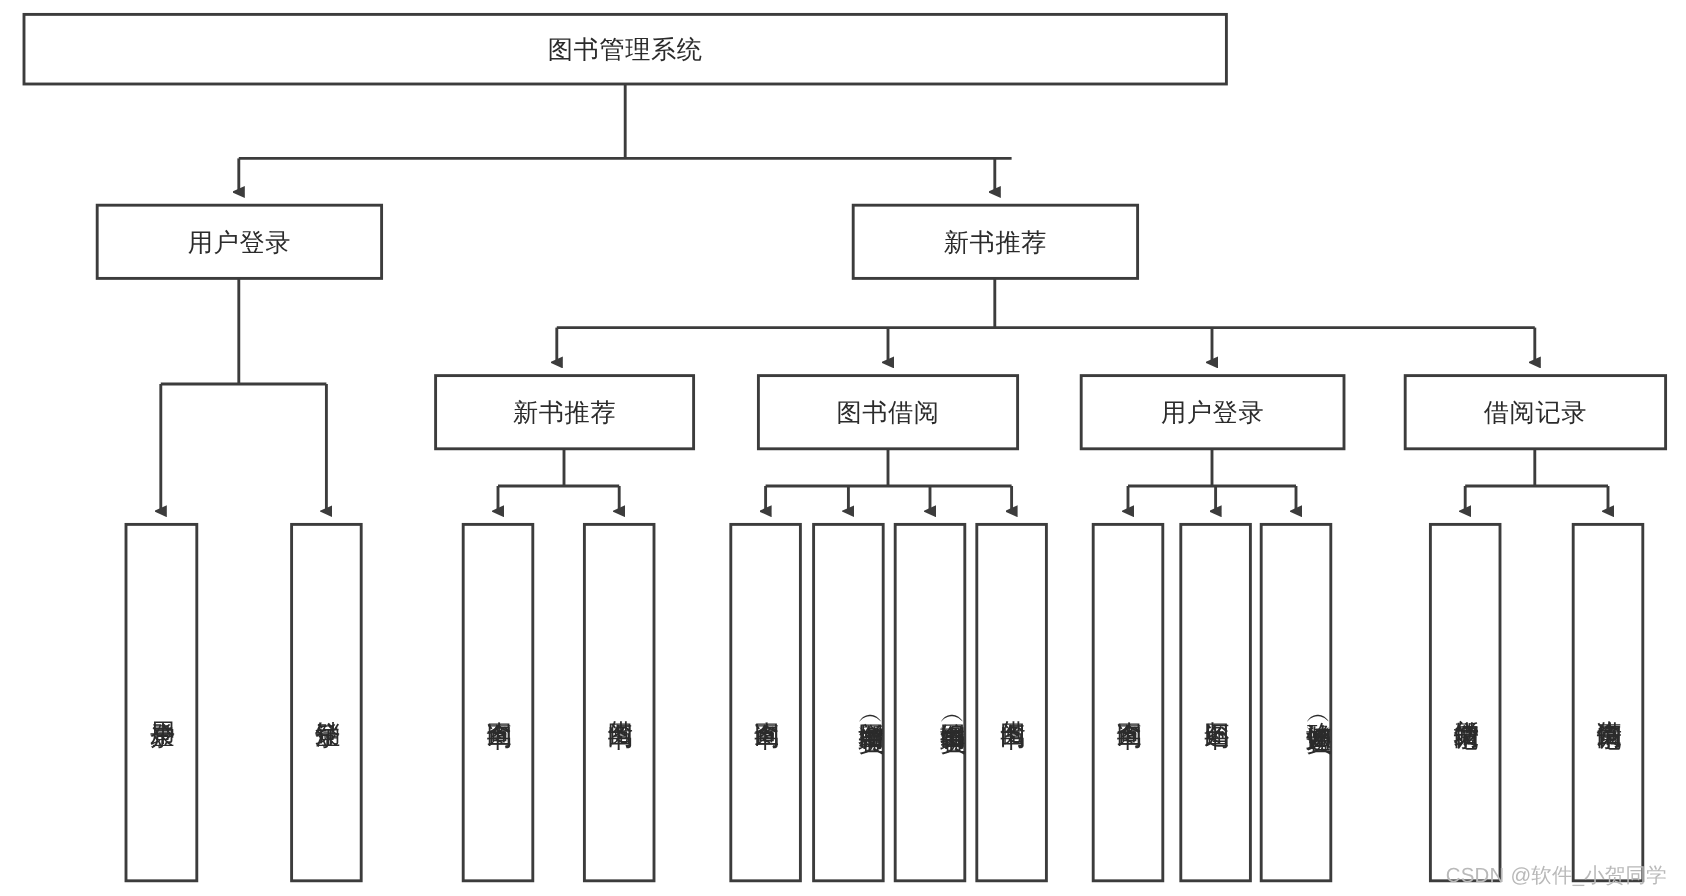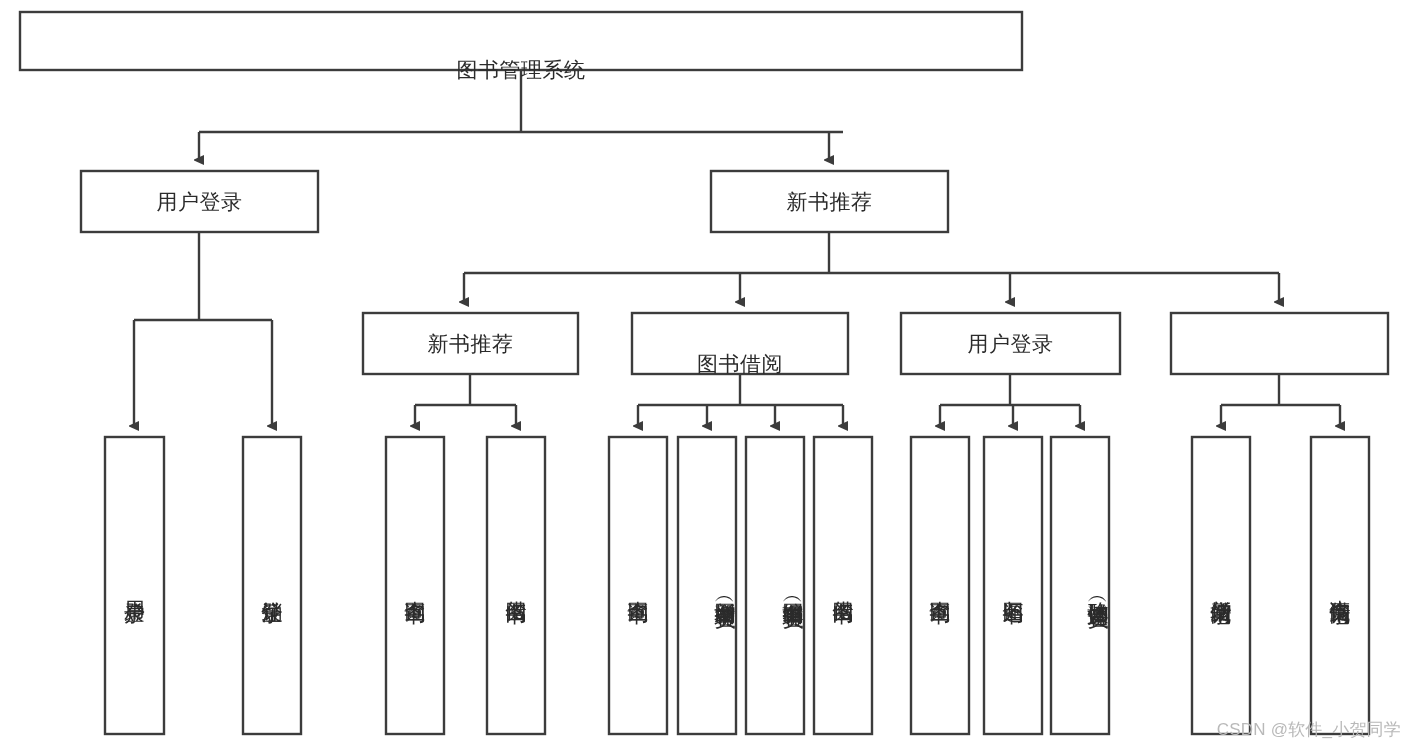--- a/index.html
+++ b/index.html
@@ -35,21 +35,21 @@
     stroke: #3c3c3c;
     stroke-width: 2.4;
     fill: none;
   }
   .arrow-head {
     fill: #3c3c3c;
     stroke: none;
   }
   .watermark {
     position: absolute;
-    right: 4px;
+    right: 16px;
     bottom: 6px;
     color: #b9b9b9;
     font-size: 17px;
     font-family: "Liberation Sans", "DejaVu Sans", sans-serif;
     white-space: nowrap;
     letter-spacing: 0.2px;
     user-select: none;
   }
   .vlabel-div {
     position: absolute;
@@ -163,28 +163,29 @@
     <rect class="node-box" x="678" y="437" width="58" height="297"></rect>
     <rect class="node-box" x="746" y="437" width="58" height="297"></rect>
     <rect class="node-box" x="814" y="437" width="58" height="297"></rect>
     <rect class="node-box" x="911" y="437" width="58" height="297"></rect>
     <rect class="node-box" x="984" y="437" width="58" height="297"></rect>
     <rect class="node-box" x="1051" y="437" width="58" height="297"></rect>
     <rect class="node-box" x="1192" y="437" width="58" height="297"></rect>
     <rect class="node-box" x="1311" y="437" width="58" height="297"></rect>
   </svg>
 
-  <div class="hlabel-div" style="left:20px; top:12px; width:1002px; height:58px;margin-top:29px;">图书管理系统</div>
+  <div class="hlabel-div" style="left:20px; top:12px; width:1002px; height:58px;">图书管理系统</div>
 
   <div class="hlabel-div" style="left:81px; top:171px; width:237px; height:61px;">用户登录</div>
   <div class="hlabel-div" style="left:711px; top:171px; width:237px; height:61px;">新书推荐</div>
 
   <div class="hlabel-div" style="left:363px; top:313px; width:215px; height:61px;border-radius:14px;">新书推荐</div>
-  <div class="hlabel-div" style="left:632px; top:313px; width:216px; height:61px;margin-top:20px;">图书借阅</div>
+  <div class="hlabel-div" style="left:632px; top:313px; width:216px; height:61px;">图书借阅</div>
   <div class="hlabel-div" style="left:901px; top:313px; width:219px; height:61px;">用户登录</div>
+  <div class="hlabel-div" style="left:1171px; top:313px; width:217px; height:61px;">借阅记录</div>
 
   <div class="vlabel-div" style="left:105px; top:437px; width:59px; height:297px;">用户登录</div>
   <div class="vlabel-div" style="left:243px; top:437px; width:58px; height:297px;">注销登录</div>
   <div class="vlabel-div" style="left:386px; top:437px; width:58px; height:297px;">查询图书</div>
   <div class="vlabel-div" style="left:487px; top:437px; width:58px; height:297px;">借阅图书</div>
   <div class="vlabel-div" style="left:609px; top:437px; width:58px; height:297px;">查询图书</div>
   <div class="vlabel-div" style="left:678px; top:437px; width:58px; height:297px; align-items:flex-start; padding-top:8px; box-sizing:border-box;">新增图书（管理员）</div>
   <div class="vlabel-div" style="left:746px; top:437px; width:58px; height:297px; align-items:flex-start; padding-top:8px; box-sizing:border-box;">编辑图书（管理员）</div>
   <div class="vlabel-div" style="left:814px; top:437px; width:58px; height:297px;">借阅图书</div>
   <div class="vlabel-div" style="left:911px; top:437px; width:58px; height:297px;">查询图书</div>

